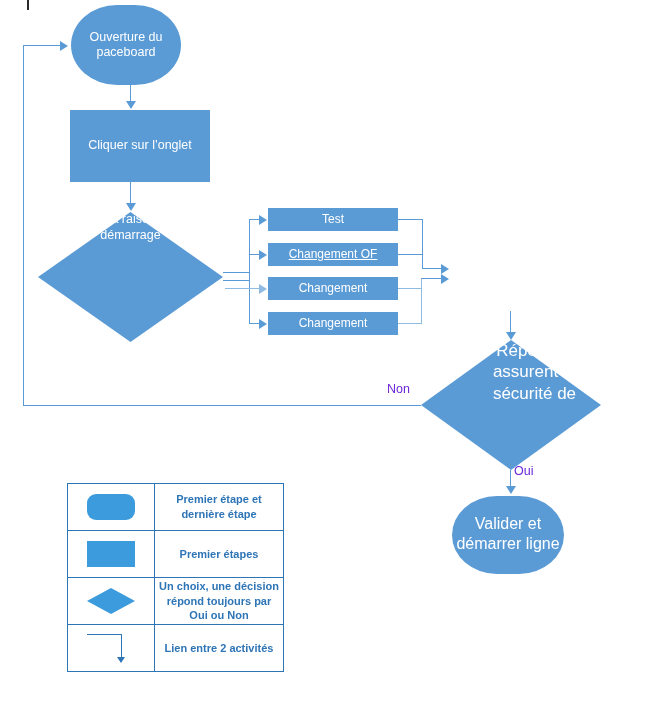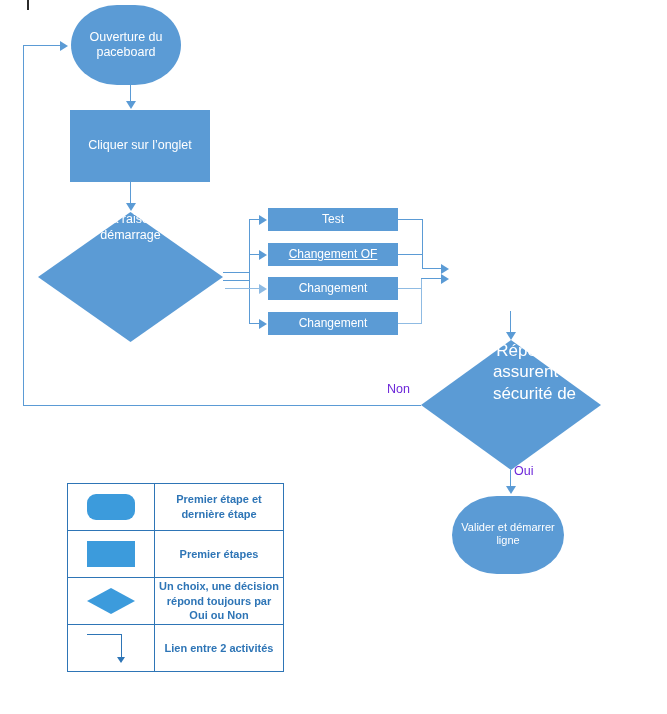--- a/index.html
+++ b/index.html
@@ -204,21 +204,21 @@
   <div class="node rect" style="left:268px; top:312px; width:130px; height:23px; font-size:12px; align-items:flex-start;">
     <span class="txt" style="padding-top:4px;">Changement</span>
   </div>
 
 
   <div class="diamond" style="left:421px; top:340px; width:180px; height:130px;">
     <div class="shape"></div>
     <span class="txt" style="font-size:17px;margin-left:47px;">Réponses assurent la sécurité de</span>
   </div>
 
-  <div class="node oval" style="left:452px; top:496px; width:112px; height:78px; font-size:11px;">
+  <div class="node oval" style="left:452px; top:496px; width:112px; height:78px; font-size:16px;">
     <span class="txt" style="margin-top:-2px;">Valider et démarrer ligne</span>
   </div>
 
   <div class="ln ln-v" style="left:130px; top:85px; height:18px;"></div>
   <div class="arrow-d" style="left:126px; top:101px;"></div>
 
   <div class="ln ln-v" style="left:130px; top:182px; height:22px;"></div>
   <div class="arrow-d" style="left:126px; top:203px;"></div>
 
   <div class="ln ln-h" style="left:223px; top:272px; width:27px;"></div>

